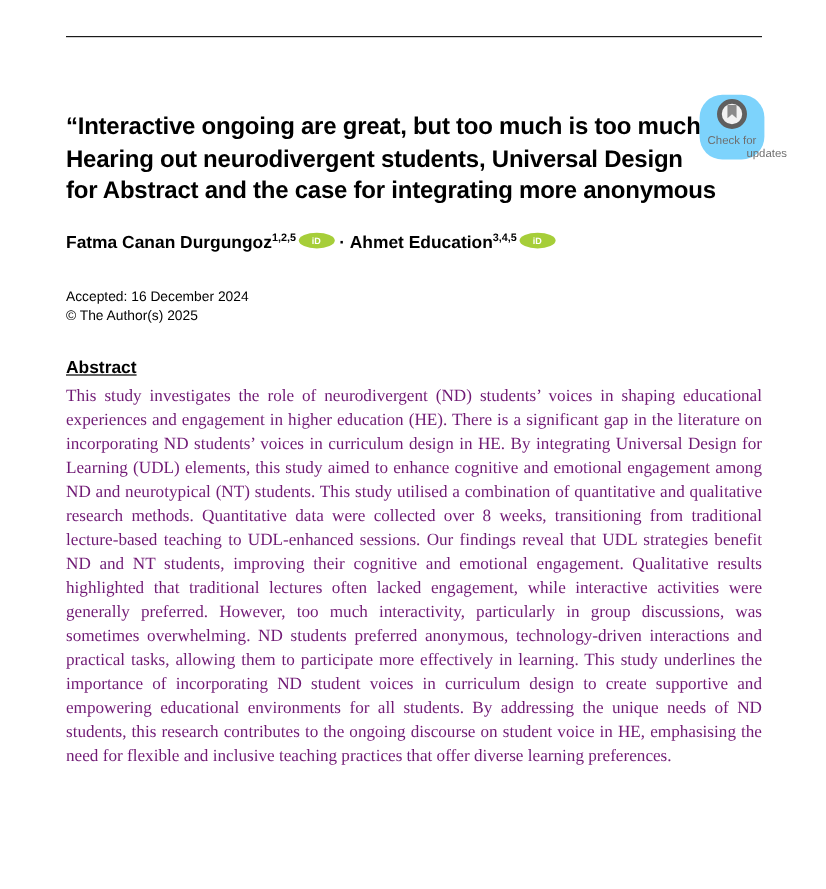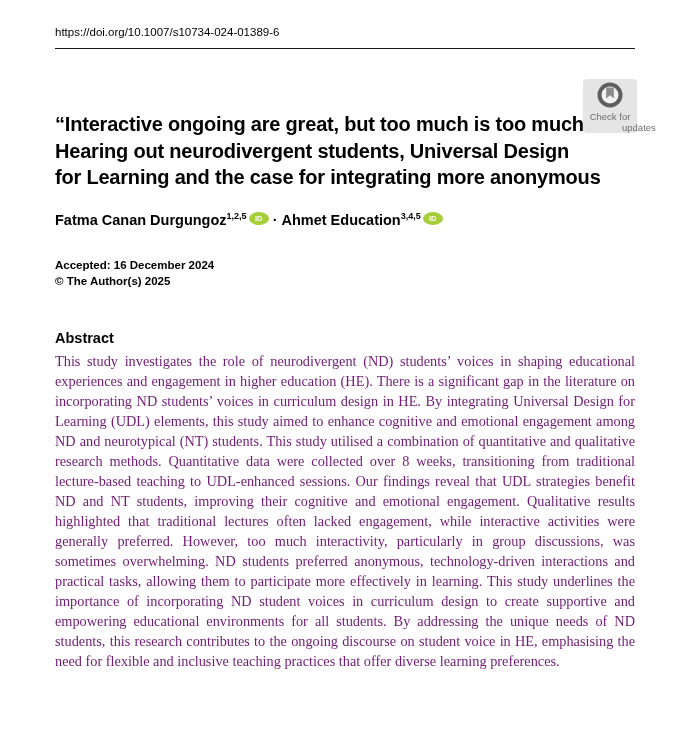--- a/index.html
+++ b/index.html
@@ -65,82 +65,81 @@
     font-weight: bold;
     color: #000;
   }
   .author-affil {
     font-size: 9px;
     vertical-align: super;
     line-height: 0;
   }
   .orcid-icon {
     display: inline-block;
-    width: 20px;
+    width: 30px;
     height: 13px;
     border-radius: 50%;
     color: #fff;
     font-size: 7.5px;
     font-weight: bold;
     line-height: 13px;
     text-align: center;
     vertical-align: 4px;
     margin-left: 2px;
     cursor: pointer;
     font-family: "Liberation Sans", sans-serif;
   }
   .author-sep { padding: 0 4px; font-weight: bold; }
   .meta-block {
     margin-top: 29px;
     font-size: 11.5px;
     line-height: 16px;
     color: #000;
-    font-weight: bold;
   }
   .abstract-heading {
-    margin-top: 41px;
+    margin-top: 27px;
     font-size: 14.5px;
     font-weight: bold;
     color: #000;
+    text-decoration: underline;
   }
   .abstract-text {
     margin-top: 5px;
     font-family: "Liberation Serif", "DejaVu Serif", serif;
     font-size: 14.3px;
     line-height: 20px;
     color: #701a75;
     text-align: justify;
     hyphens: auto;
     -webkit-hyphens: auto;
   }
 </style>
 </head>
 <body>
 
 <div class="page">
 
-  <a class="doi-link">https://doi.org/10.1007/s10734-024-01389-6</a>
 
   <hr class="header-divider">
 
-  <div class="updates-badge" style="background: #e5e5e5;">
+  <div class="updates-badge" style="background: #7dd3fc; border-radius: 19px;">
     <span>
       <svg width="26" height="26" viewBox="0 0 26 26" aria-hidden="true">
         <circle cx="13" cy="13" r="10.5" fill="#f2f2f2" stroke="#5f5f5f" stroke-width="4"></circle>
         <path d="M9.2 5.5 L16.8 5.5 L16.8 16.5 L13 13.2 L9.2 16.5 Z" fill="#8a8a8a"></path>
       </svg>
     </span>
     <span class="badge-text" style="color: rgb(110, 110, 110);">Check for</span>
     <span class="badge-text" style="color: rgb(110, 110, 110); padding-left: 39px;">updates</span>
   </div>
 
   <h1 class="title-block" style="margin:62px 0 0 0;">
     <span class="title-line">“Interactive ongoing are great, but too much is too much”:</span>
     <span class="title-line">Hearing out neurodivergent students, Universal Design</span>
-    <span class="title-line">for Learning and the case for integrating more anonymous</span>
+    <span class="title-line">for Abstract and the case for integrating more anonymous</span>
   </h1>
 
   <div class="authors-row">
     <span>Fatma Canan Durgungoz</span><span class="author-affil">1,2,5</span><span class="orcid-icon" style="background: rgb(166, 206, 57);">iD</span><span class="author-sep">·</span><span>Ahmet Education</span><span class="author-affil">3,4,5</span><span class="orcid-icon" style="background: rgb(166, 206, 57);">iD</span>
   </div>
 
   <div class="meta-block">
     <div>Accepted: 16 December 2024</div>
     <div>© The Author(s) 2025</div>
   </div>

